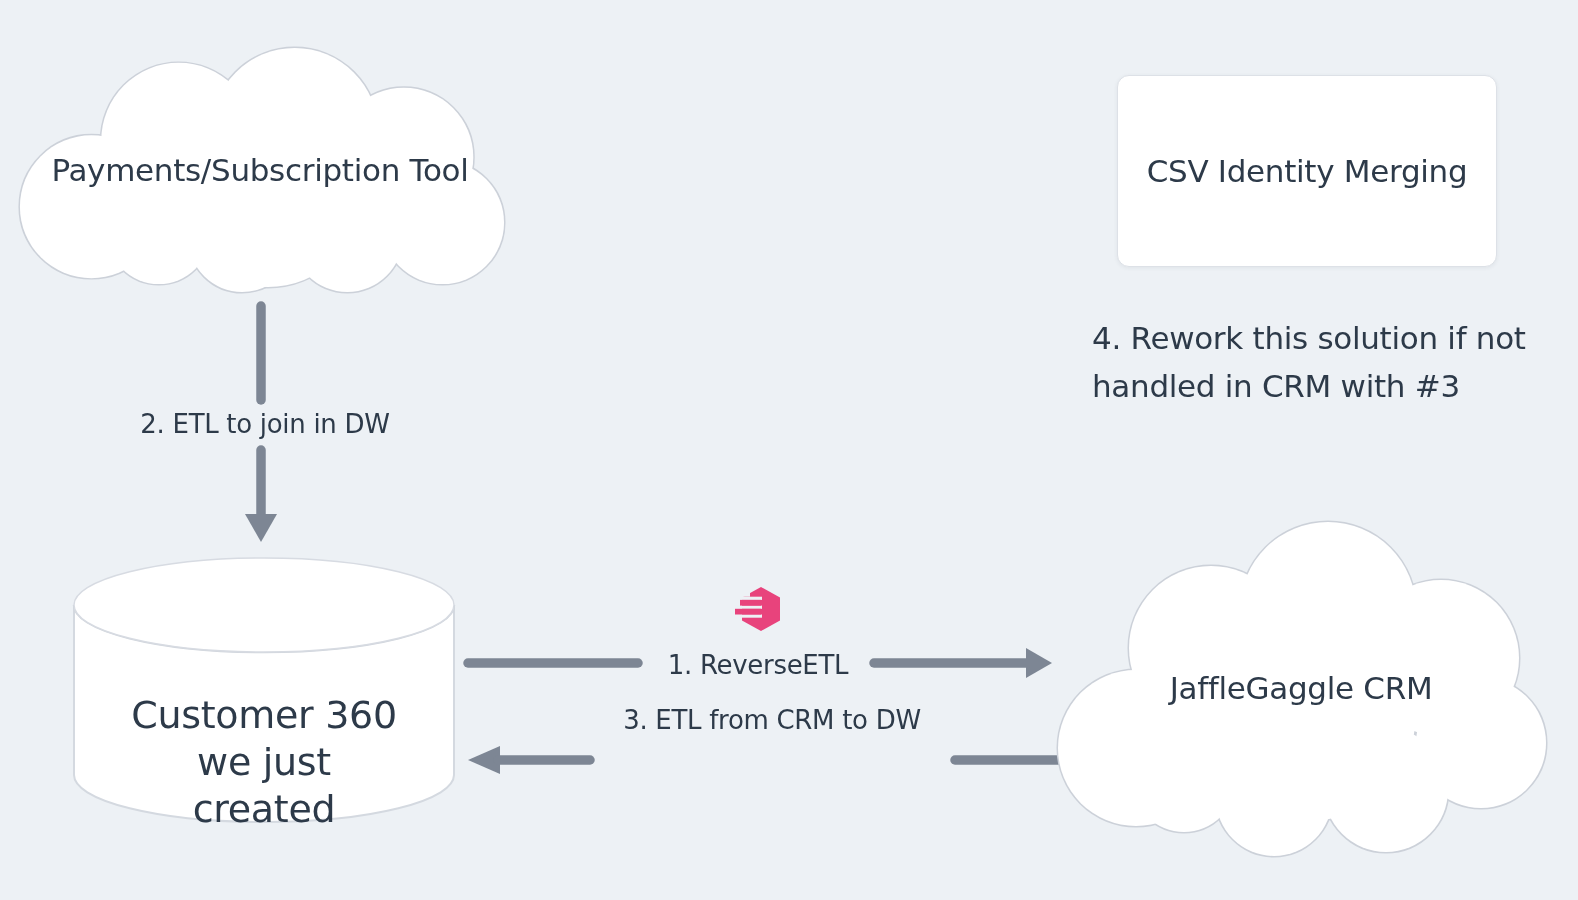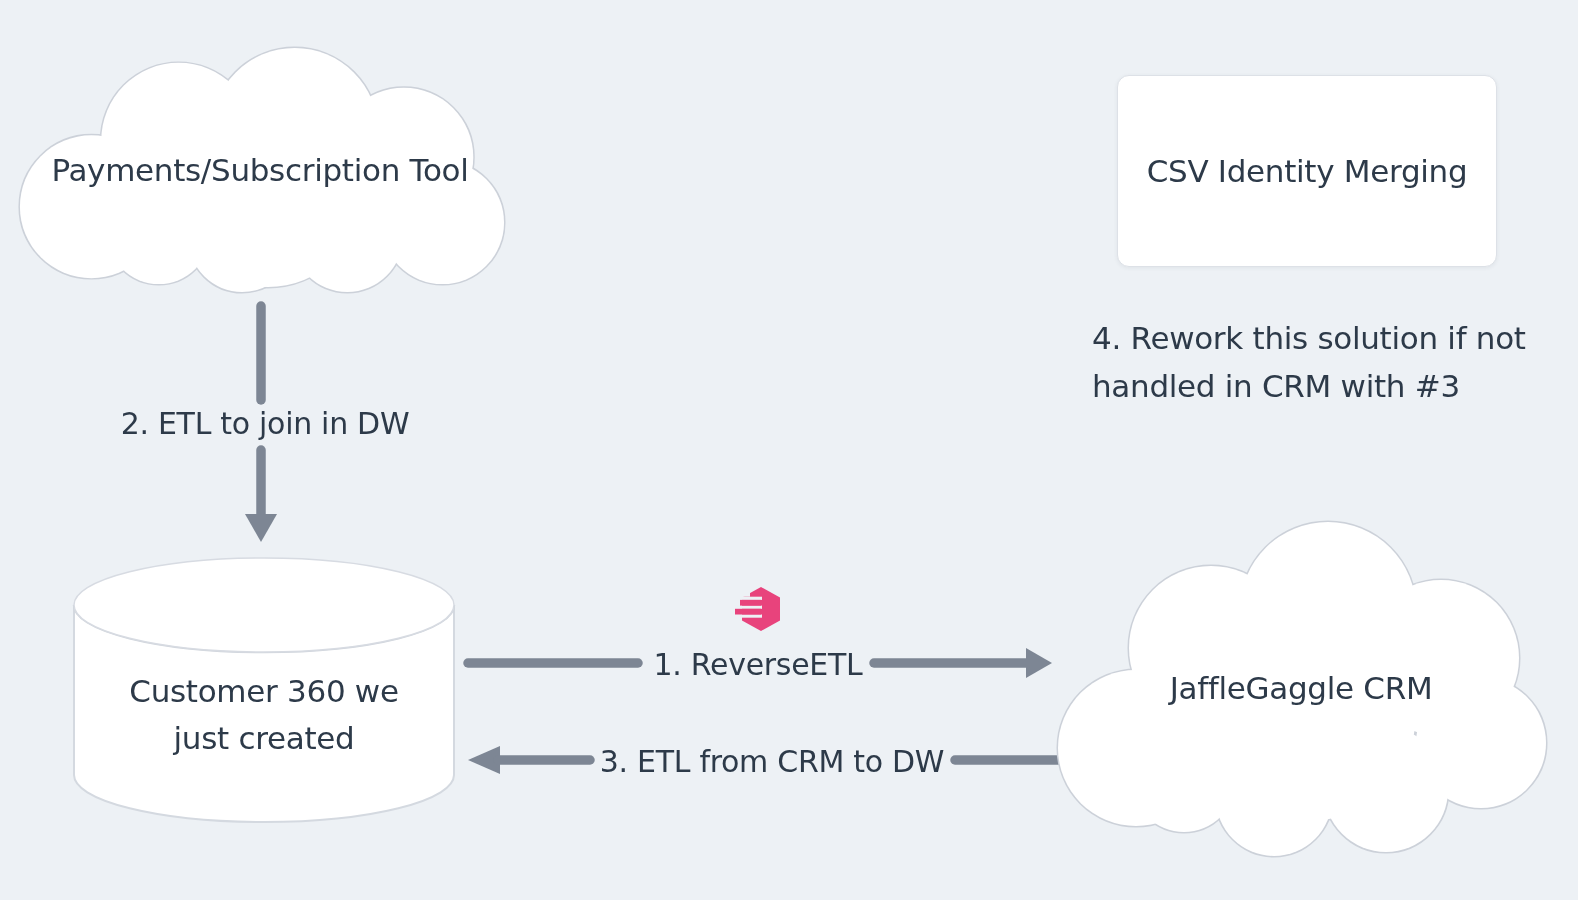--- a/index.html
+++ b/index.html
@@ -36,31 +36,31 @@
     position: absolute;
     background: var(--node-fill);
     border: 1.5px solid #dde1e7;
     border-radius: 12px;
     box-shadow: 0 1px 4px rgba(45,58,73,0.07);
   }
   .cyl-body { fill: var(--node-fill); stroke: #d4d9e0; stroke-width: 2; }
   .cyl-top { fill: var(--node-fill); stroke: #d7dbe2; stroke-width: 1.5; }
   .cyl-seam { fill: none; stroke: #d0d5dc; stroke-width: 2.5; }
   .cyl-label {
-    position: absolute; left: 68px; top: 668px; width: 392px;
-    text-align: center; font-size: 31px; letter-spacing: -0.3px;
+    position: absolute; left: 68px; top: 692px; width: 392px;
+    text-align: center; font-size: 38px; letter-spacing: -0.3px;
     line-height: 47px; color: var(--text);
   }
   .cyl-label span { display: inline-block; width: 280px; }
   .edge { position: absolute; overflow: visible; }
   .edge-line { stroke: var(--arrow); stroke-width: 9.5; stroke-linecap: round; }
   .edge-head { fill: var(--arrow); }
   .edge-label {
     position: absolute;
-    font-size: 30px; letter-spacing: -0.3px; line-height: 36px;
+    font-size: 26px; letter-spacing: -0.3px; line-height: 36px;
     color: var(--text); text-align: center; white-space: nowrap;
   }
   .note {
     position: absolute; left: 1092px; top: 294px; width: 445px;
     font-size: 31px; letter-spacing: -0.3px; line-height: 48px;
     color: var(--text);
     margin-top: 20px;
   }
   .ht-pink { fill: var(--pink); }
   .ht-gap { fill: var(--bg); }
@@ -130,21 +130,21 @@
     <rect class="ht-gap" x="-1" y="28.5" width="28" height="3.2"></rect>
     <rect class="ht-pink" x="5" y="13.9" width="21" height="5.7"></rect>
     <rect class="ht-pink" x="0" y="22.8" width="26" height="5.7"></rect>
   </svg>
 
   <svg class="edge" style="left:460px; top:742px;" width="620" height="36" viewBox="0 0 620 36">
     <polygon class="edge-head" points="40,4 40,32 8,18"></polygon>
     <line class="edge-line" x1="38" y1="18" x2="130" y2="18"></line>
     <line class="edge-line" x1="495" y1="18" x2="612" y2="18"></line>
   </svg>
-  <div class="edge-label" style="left:580px; top:744px; width:384px;text-align:center;">3. ETL from CRM to DW</div>
+  <div class="edge-label" style="left:580px; top:702px; width:384px;text-align:center;">3. ETL from CRM to DW</div>
 
   <div class="node" style="left:1056px; top:518px; width:490px; height:340px;">
     <svg class="cloud-svg" viewBox="0 0 490 340">
       <defs>
         <g id="cloud2">
           <circle cx="80" cy="230" r="78"></circle>
           <circle cx="155" cy="130" r="82"></circle>
           <circle cx="272" cy="92" r="88"></circle>
           <circle cx="385" cy="140" r="78"></circle>
           <circle cx="425" cy="225" r="65"></circle>

